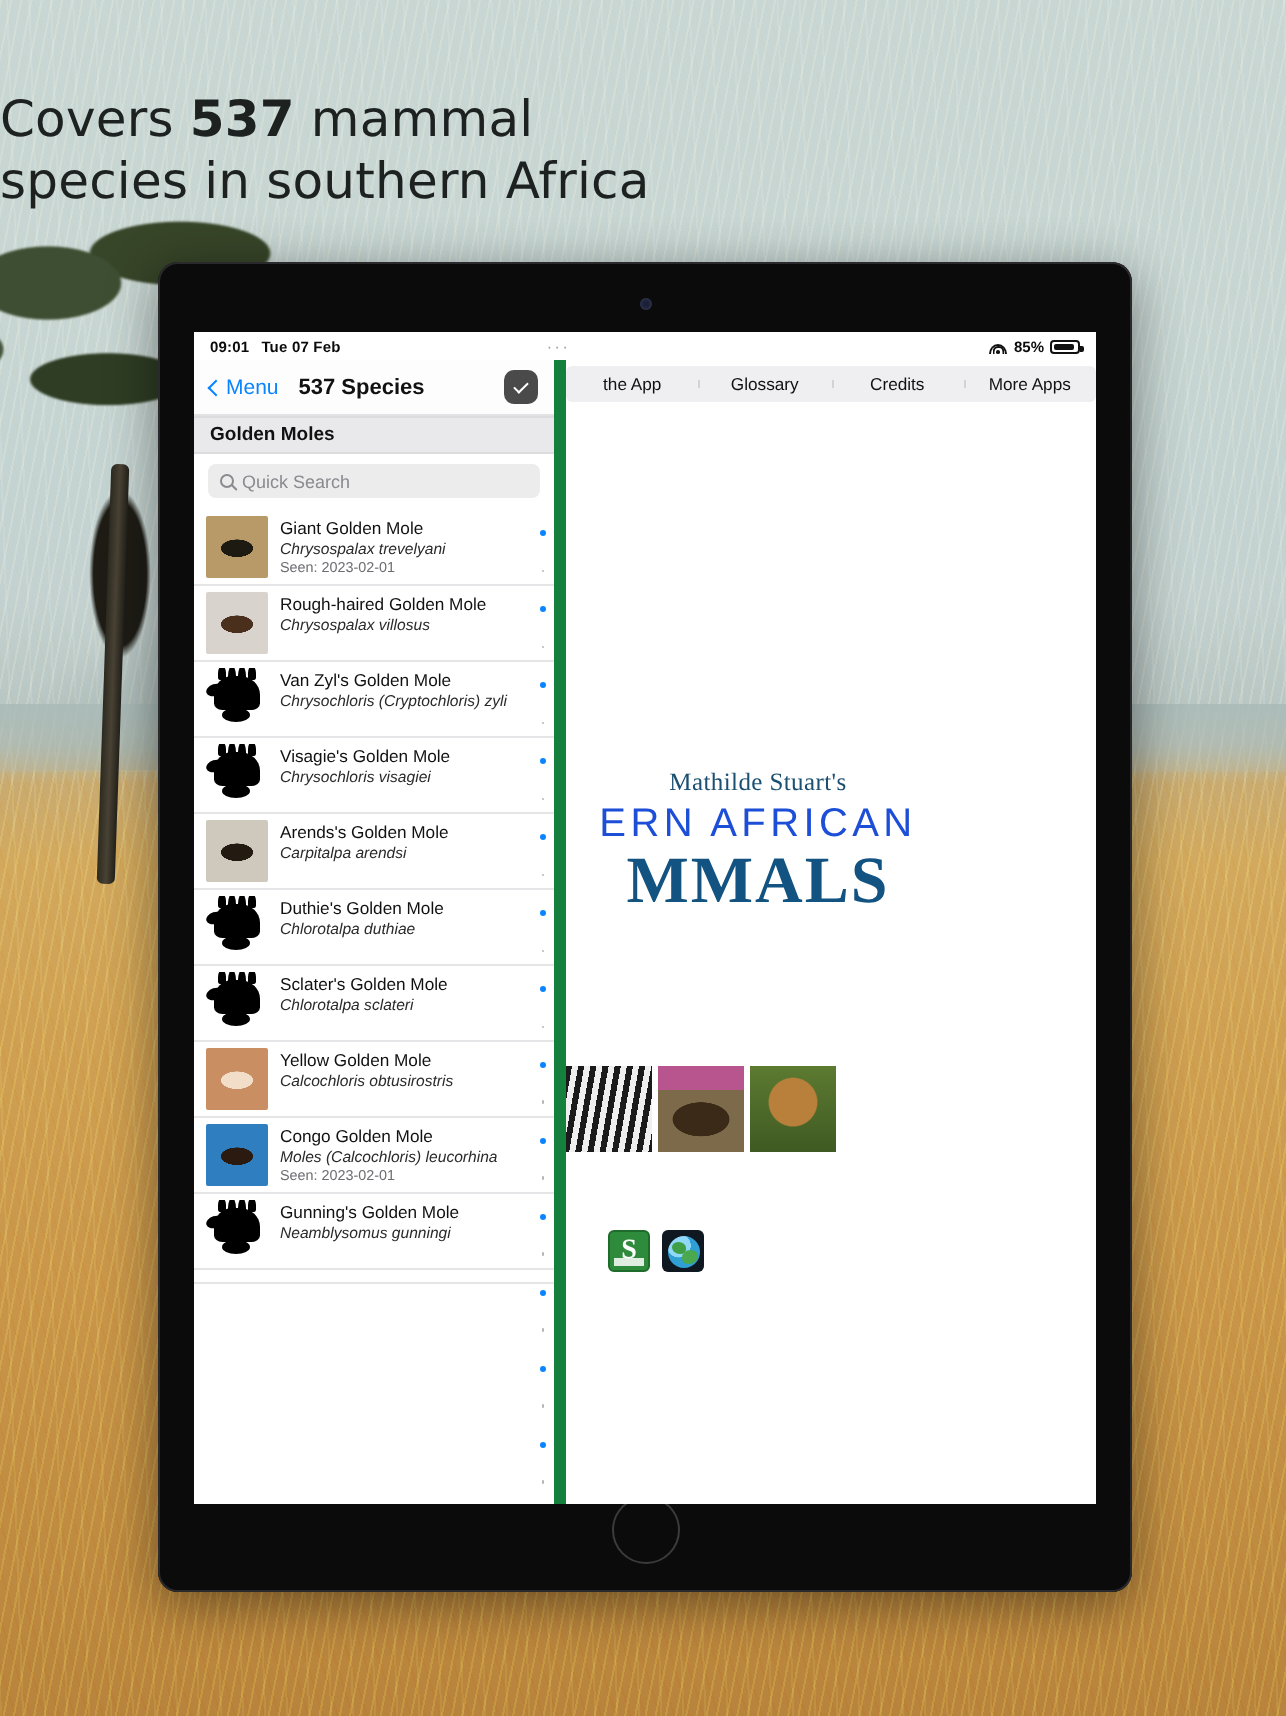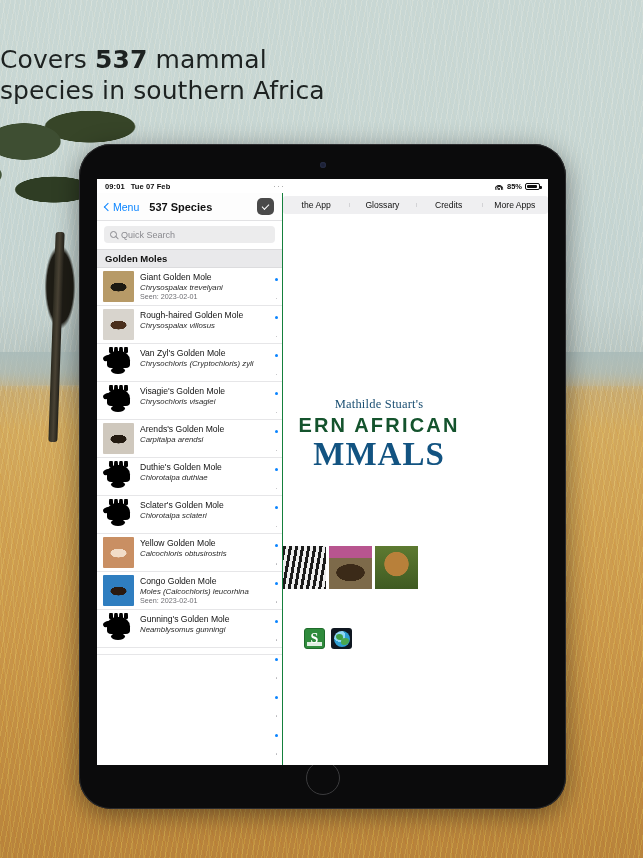--- a/index.html
+++ b/index.html
@@ -64,23 +64,22 @@
     text-align:left;
     font-family:"DejaVu Sans", sans-serif;
     font-size:25px; line-height:31px; color:#1d2221; letter-spacing:.1px;
   }
   #headline b { font-weight:700; }
 
   
   #tablet {
     position:absolute; left:79px; top:131px; width:487px; height:665px;
     background:#0b0b0c;
-    border-radius:32px;
+    border-radius:10px;
     box-shadow: 0 6px 26px rgba(0,0,0,.45), inset 0 0 0 1px #2a2a2c;
-    margin-top: 13px;
   }
   #cam { position:absolute; left:50%; top:18px; width:6px; height:6px; margin-left:-3px;
          border-radius:50%; background:#1b2036; box-shadow:0 0 2px #39405e inset; }
   #home {
     position:absolute; left:50%; bottom:14px; width:34px; height:34px; margin-left:-17px;
     border-radius:50%; border:1.5px solid #3b3b3d;
   }
 
   
   #screen {
@@ -106,21 +105,21 @@
   .wifi i:nth-child(3){ width:2px; height:1.6px; background:#111; border:none; border-radius:50%; }
   .batt { width:15px; height:7px; border:1px solid #111; border-radius:2px; position:relative; }
   .batt::after { content:""; position:absolute; right:-2.5px; top:2px; width:1.4px; height:3px;
                  background:#111; border-radius:0 1px 1px 0; }
   .batt i { position:absolute; left:1px; top:1px; bottom:1px; width:80%; background:#111; border-radius:1px; }
 
   
   #content { display:flex; height:572px; }
 
   
-  #master { width:186px; border-right:1px solid #15803d; display:flex; flex-direction:column; background:#fff; }
+  #master { width:186px; border-right:6px solid #15803d; display:flex; flex-direction:column; background:#fff; }
   #navbar {
     height:28px; display:flex; align-items:center; gap:4px; padding:0 8px;
     background:#fdfdfd; border-bottom:1px solid #e2e2e4;
   }
   #back { display:flex; align-items:center; gap:2px; color:#0a84ff; font-size:10.5px; cursor:pointer; }
   .chev { width:6px; height:6px; border-left:1.6px solid #0a84ff; border-bottom:1.6px solid #0a84ff;
           transform:rotate(45deg); }
   #nav-title { font-size:11px; font-weight:700; color:#111; margin-left:6px; }
   #check-btn {
     margin-left:auto; width:17px; height:17px; border-radius:5px; background:#4a4a4a;
@@ -190,22 +189,22 @@
     content:""; position:absolute; left:0; top:3px; bottom:3px; width:1px; background:#d3d3d6;
   }
 
   
   #cover {
     position:absolute; left:-64px; top:204px; width:320px; text-align:center;
     color:#12537f; font-family:"Liberation Serif", serif;
   }
   #cover .author { font-size:12.5px; letter-spacing:.2px; color:#1b4f72; }
   #cover .l1 {
-    font-family:"Liberation Sans", sans-serif; font-weight:700; font-size:20px;
-    letter-spacing:2.2px; color:#14532d; margin-top:2px;
+    font-family:"Liberation Sans", sans-serif; font-weight:400; font-size:20px;
+    letter-spacing:2.2px; color:#1d4ed8; margin-top:2px;
   }
   #cover .l2 {
     font-family:"Liberation Serif", serif; font-weight:700; font-size:33px;
     letter-spacing:1px; color:#125381; line-height:34px;
   }
   #photos { position:absolute; left:0px; top:353px; display:flex; gap:3px; }
   .pimg { width:43px; height:43px; }
   #logos { position:absolute; left:21px; top:435px; display:flex; gap:6px; align-items:center; }
   .logo { width:21px; height:21px; border-radius:3px; position:relative; overflow:hidden; cursor:pointer; }
   #logo-struik { background:#2f8b3c; border:1px solid #1f6b2b; display:flex; align-items:center; justify-content:center; }
@@ -273,28 +272,28 @@
           <div id="back">
             <span class="chev"></span>
             <span>Menu</span>
           </div>
           <div id="nav-title">537 Species</div>
           <div id="check-btn">
             <span class="tick"></span>
           </div>
         </div>
 
+        <div id="grouphdr">Golden Moles</div>
+
         <div id="searchwrap">
           <div id="search">
             <span class="mag"></span>
             <span>Quick Search</span>
           </div>
         </div>
-
-        <div id="grouphdr">Golden Moles</div>
 
         <div id="list">
           <div id="rows">
               <div class="row">
                 <div class="thumb" style="background: radial-gradient(11px 6px at 50% 52%, rgb(29, 26, 18) 0px, rgb(29, 26, 18) 72%, rgba(0, 0, 0, 0) 74%), linear-gradient(150deg, rgb(183, 154, 103), rgb(183, 154, 103));"></div>
                 <div class="rowtext">
                   <div class="cname">Giant Golden Mole</div>
                   <div class="sname">Chrysospalax trevelyani</div>
                   <div class="seen">Seen: 2023-02-01</div>
                 </div>

